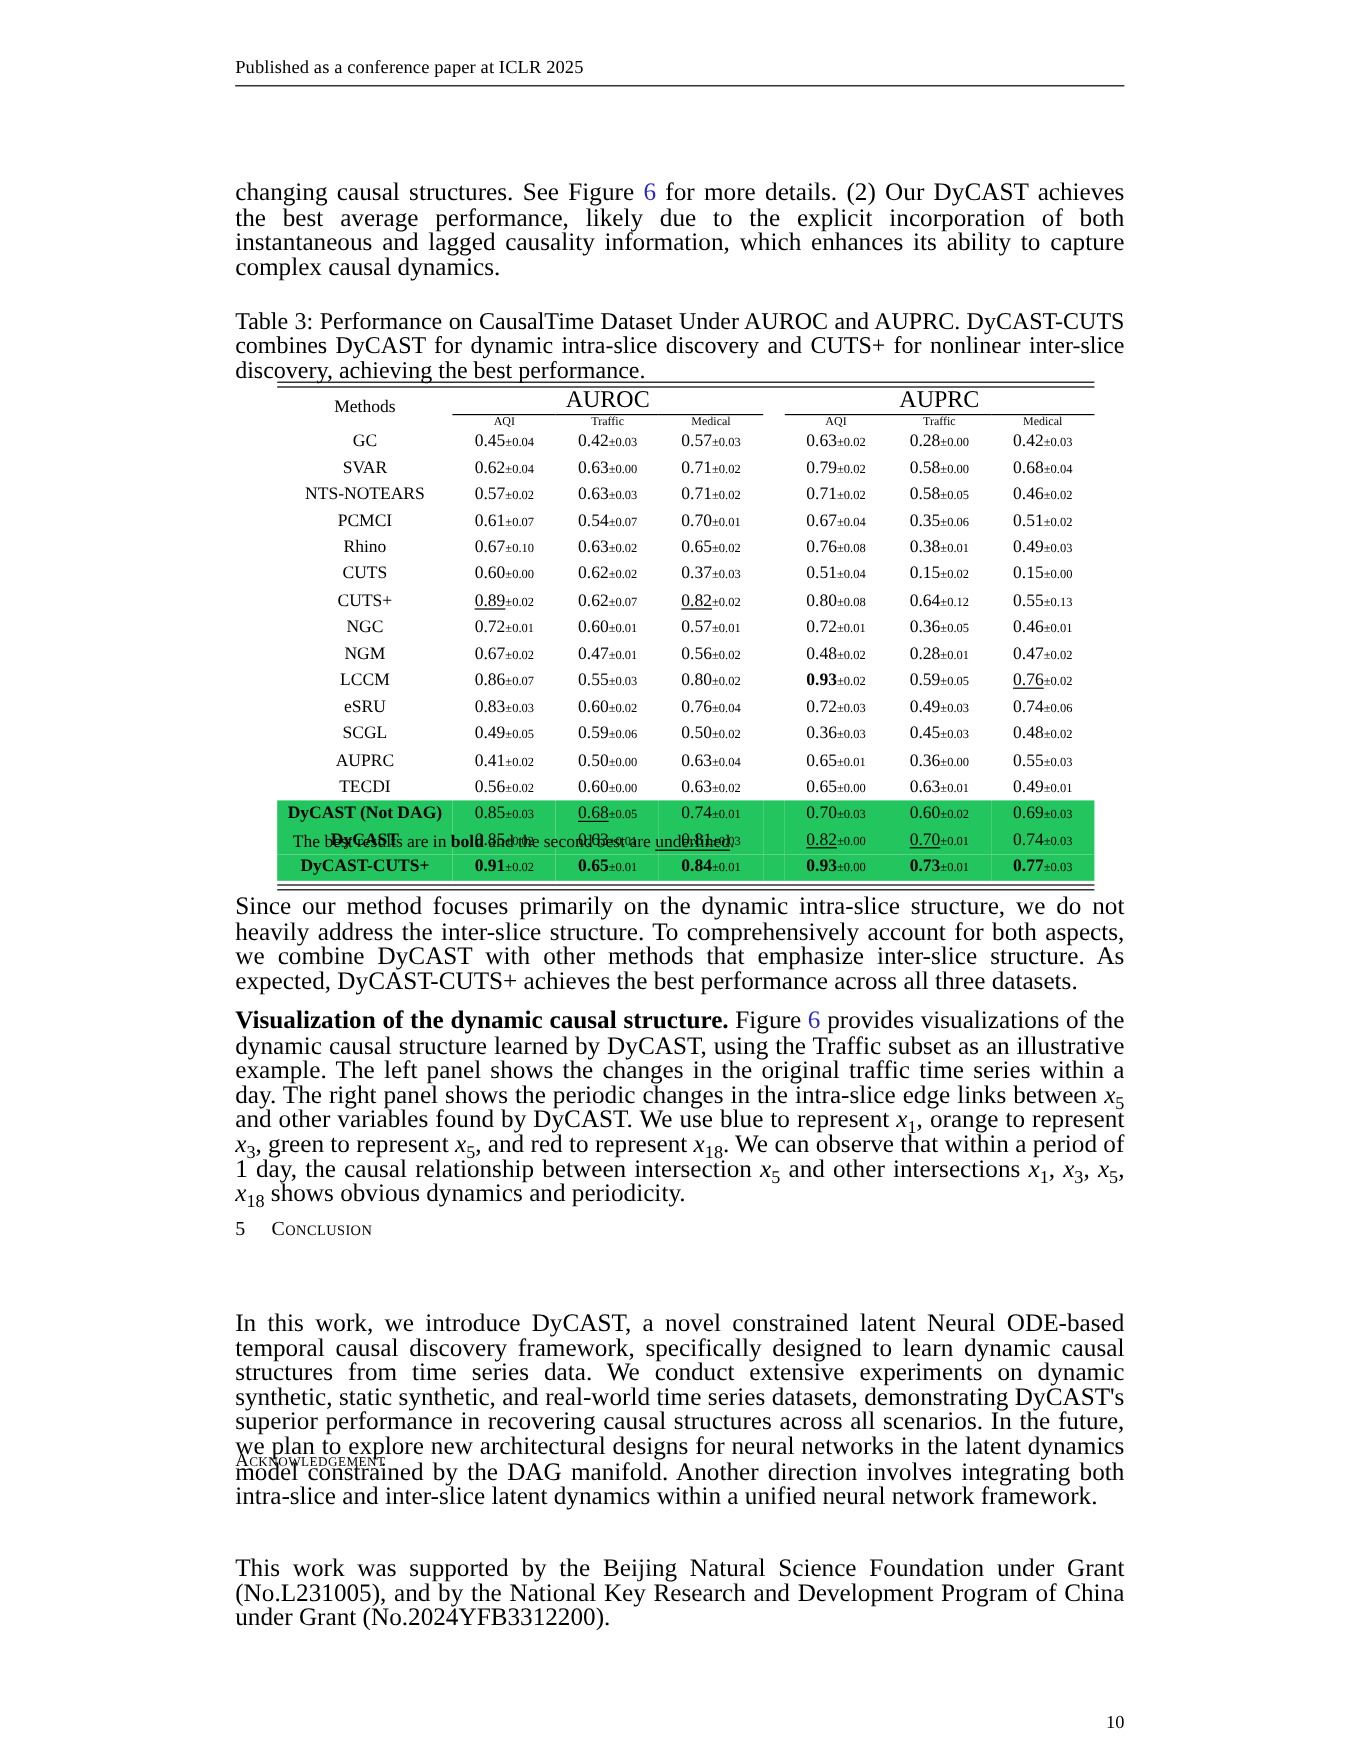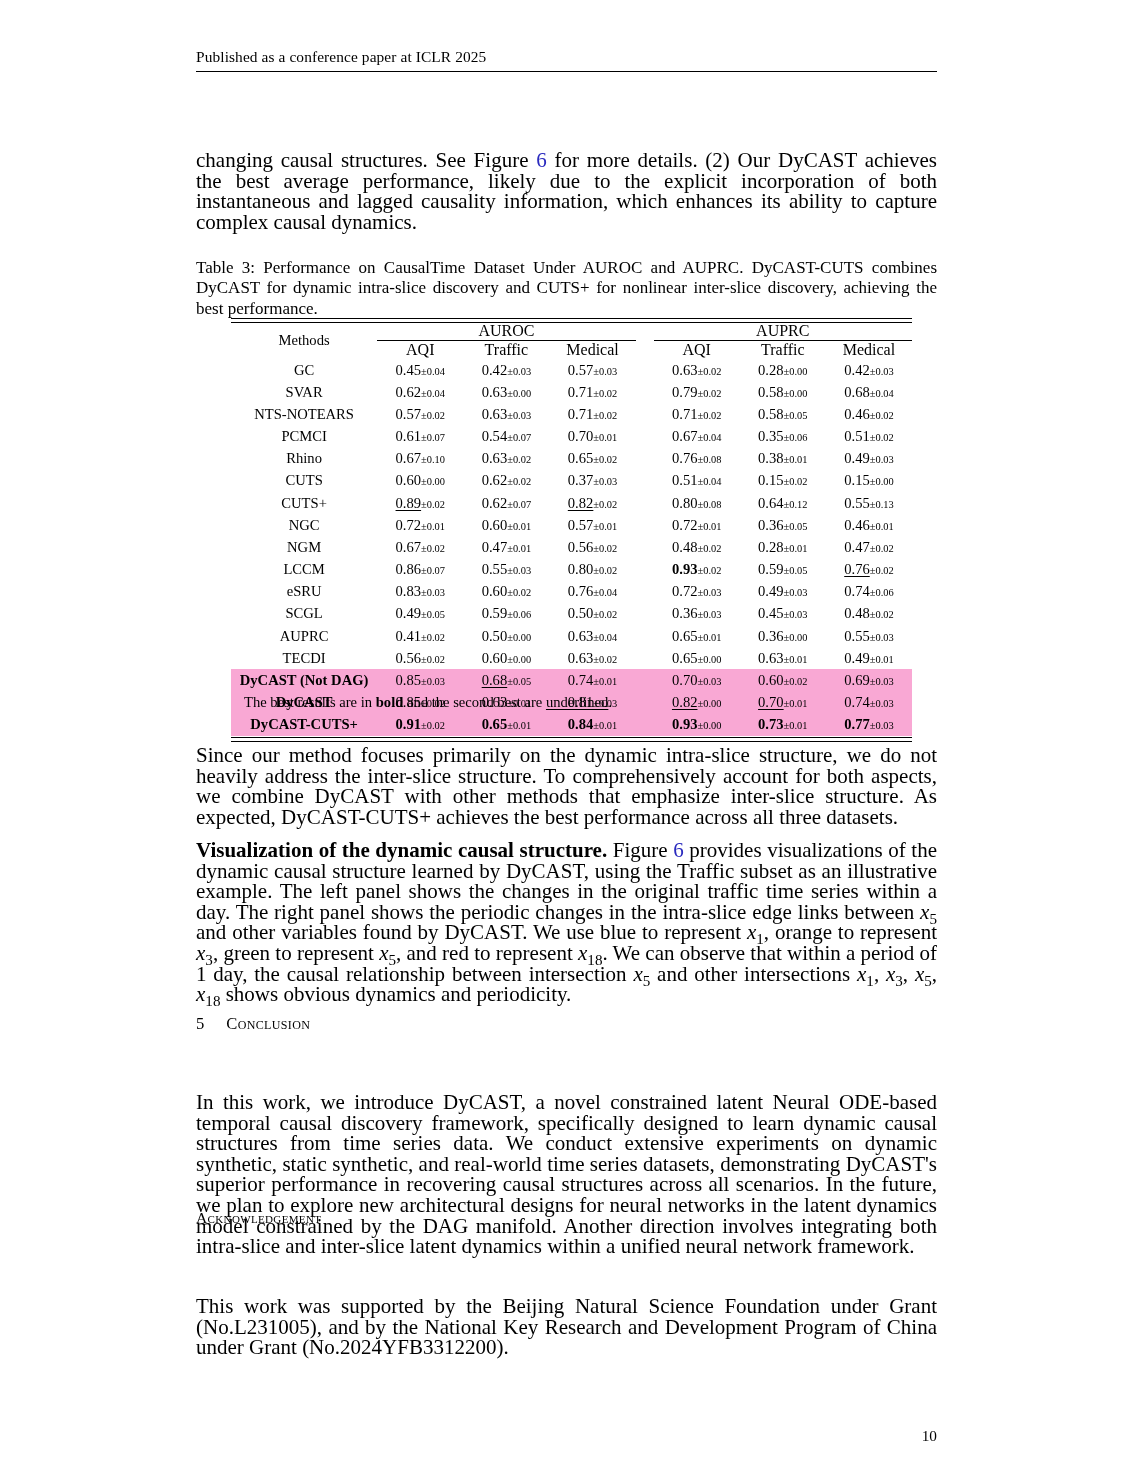--- a/index.html
+++ b/index.html
@@ -45,21 +45,21 @@
     font-family: "Liberation Serif", "DejaVu Serif", serif;
     font-style: italic;
   }
   .mathvar sub {
     font-style: normal;
     font-size: 0.72em;
     line-height: 0;
   }
   
   .tbl-caption {
-    font-size: 17px;
+    font-size: 20px;
     line-height: 20.4px;
     text-align: justify;
     margin: 0;
   }
   
   .tbl-wrap {
     position: absolute;
     left: 35px;
     top: 318px;
     width: 681px;
@@ -74,34 +74,34 @@
     font-weight: normal;
     text-align: center;
     vertical-align: middle;
   }
   .hdr-row-top td { padding-top: 6px; }
   .methods-cell {
     width: 146px;
     font-size: 14.6px;
   }
   .grp-head {
-    font-size: 16px;
+    font-size: 20px;
     padding-bottom: 2px;
   }
   .grp-underline { border-bottom: 1.1px solid #000; }
   .sub-head {
-    font-size: 16px;
+    font-size: 10px;
     padding-top: 2px;
     padding-bottom: 4px;
   }
   .spacer-col { width: 18px; }
   .datacol { width: 86px; }
   tr.body-row td { padding-top: 1.4px; padding-bottom: 1.4px; height: 19.4px; }
   tr.body-row td.methods-cell { font-size: 14.6px; margin-top: 18px; }
-  tr.hl td { background: #f9a8d4; }
+  tr.hl td { background: #22c55e; }
   tr.hl td.methods-cell { font-weight: bold; }
   .val { white-space: nowrap; }
   .val .m { font-size: 14.6px; }
   .val .pm { font-size: 10.4px; }
   .val.b .m { font-weight: bold; }
   .val.u .m { text-decoration: underline; text-underline-offset: 1.5px; }
   .dblrule {
     position: absolute;
     left: 0; width: 681px;
     border-top: 1.1px solid #000;

